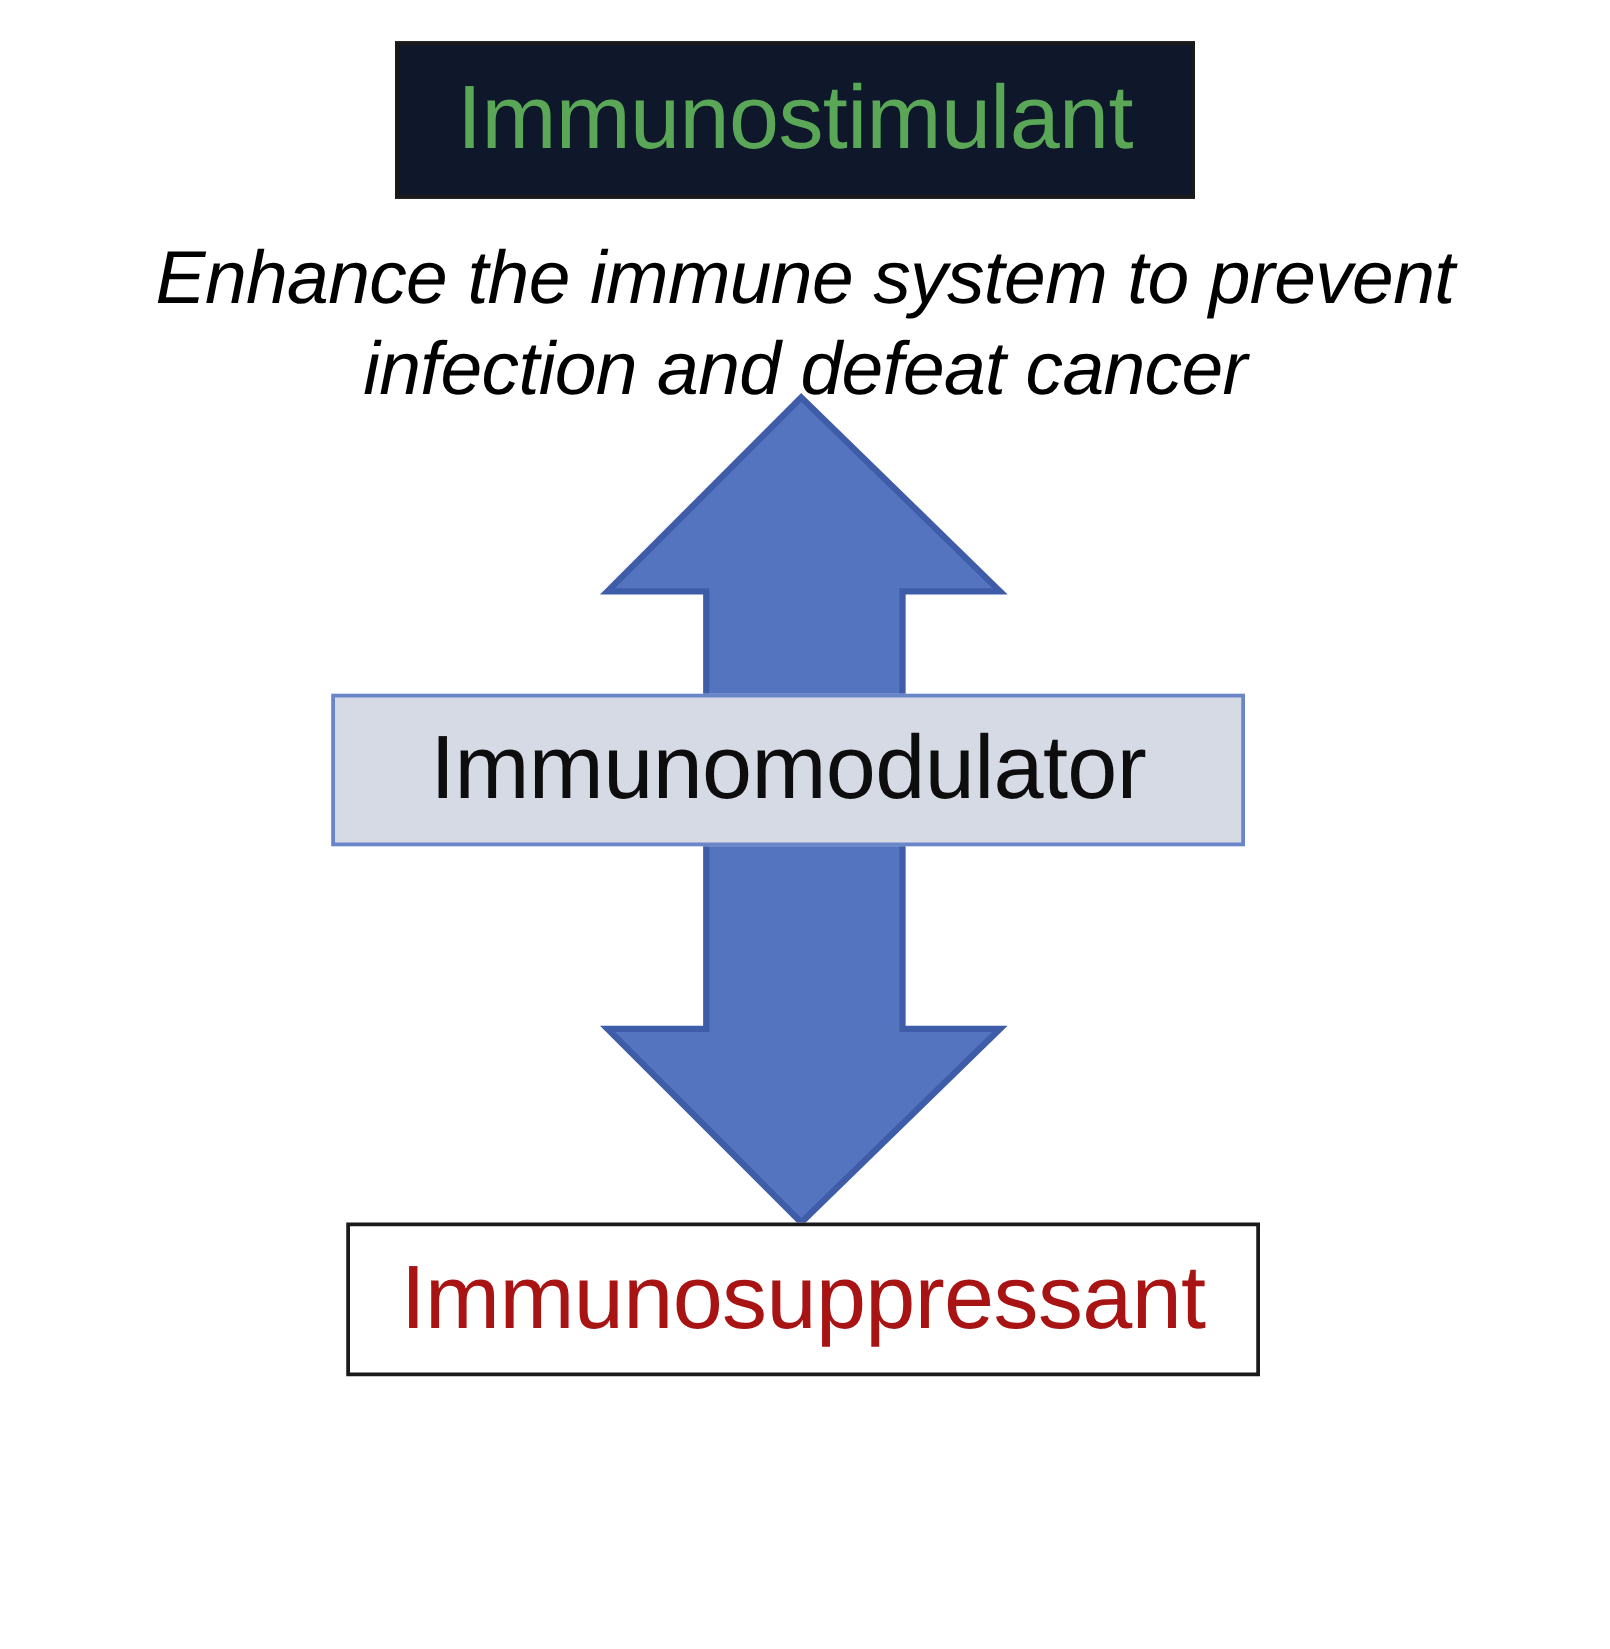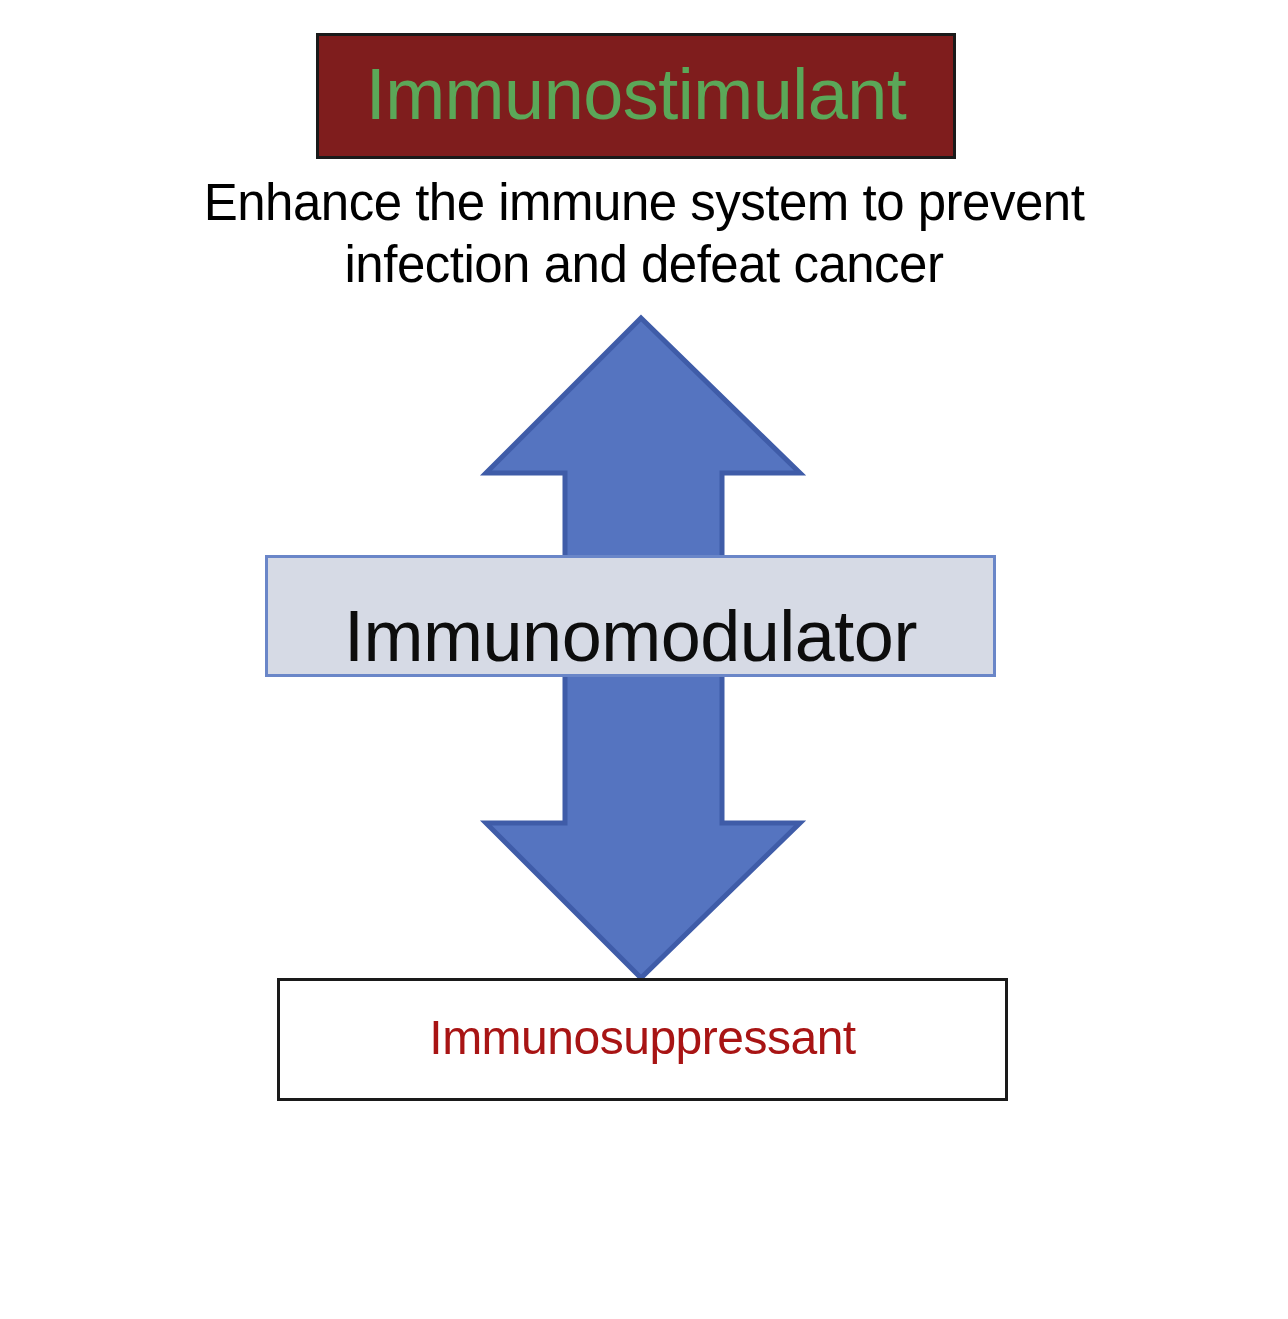--- a/index.html
+++ b/index.html
@@ -28,41 +28,40 @@
     justify-content: center;
     line-height: 1;
   }
 
   #box-immunostimulant {
     left: 316px;
     top: 33px;
     width: 640px;
     height: 126px;
     border: 3px solid #1a1a1a;
-    background: #7f1d1d;
+    background: #0f172a;
     z-index: 5;
   }
   #box-immunostimulant .box-label {
     color: #5ba758;
     font-size: 72px;
     font-weight: 400;
     letter-spacing: -0.5px;
     white-space: nowrap;
     transform: translateY(-2px);
   }
 
   #box-immunomodulator {
     left: 265px;
     top: 555px;
     width: 731px;
     height: 122px;
     border: 3px solid #6a86c8;
     background: #d6dae5;
     z-index: 6;
-    align-items: flex-end;
   }
   #box-immunomodulator .box-label {
     color: #0d0d0d;
     font-size: 72px;
     font-weight: 400;
     letter-spacing: -0.5px;
     white-space: nowrap;
     transform: translateY(-2px);
   }
 
@@ -70,37 +69,39 @@
     left: 277px;
     top: 978px;
     width: 731px;
     height: 123px;
     border: 3px solid #1a1a1a;
     background: #ffffff;
     z-index: 6;
   }
   #box-immunosuppressant .box-label {
     color: #a81414;
-    font-size: 48px;
+    font-size: 72px;
     font-weight: 400;
     letter-spacing: -0.5px;
     white-space: nowrap;
     transform: translateY(-2px);
   }
 
   
   .caption {
     position: absolute;
     text-align: center;
+    font-style: italic;
     font-weight: 400;
     color: #000000;
-    font-size: 51px;
+    font-size: 60px;
     line-height: 1.22;
     letter-spacing: -0.5px;
     white-space: pre-line;
+    margin-top: 13px;
   }
   #caption-top {
     left: 44px;
     top: 172px;
     width: 1200px;
   }
   #caption-bottom {
     left: 44px;
     top: 1118px;
     width: 1200px;

